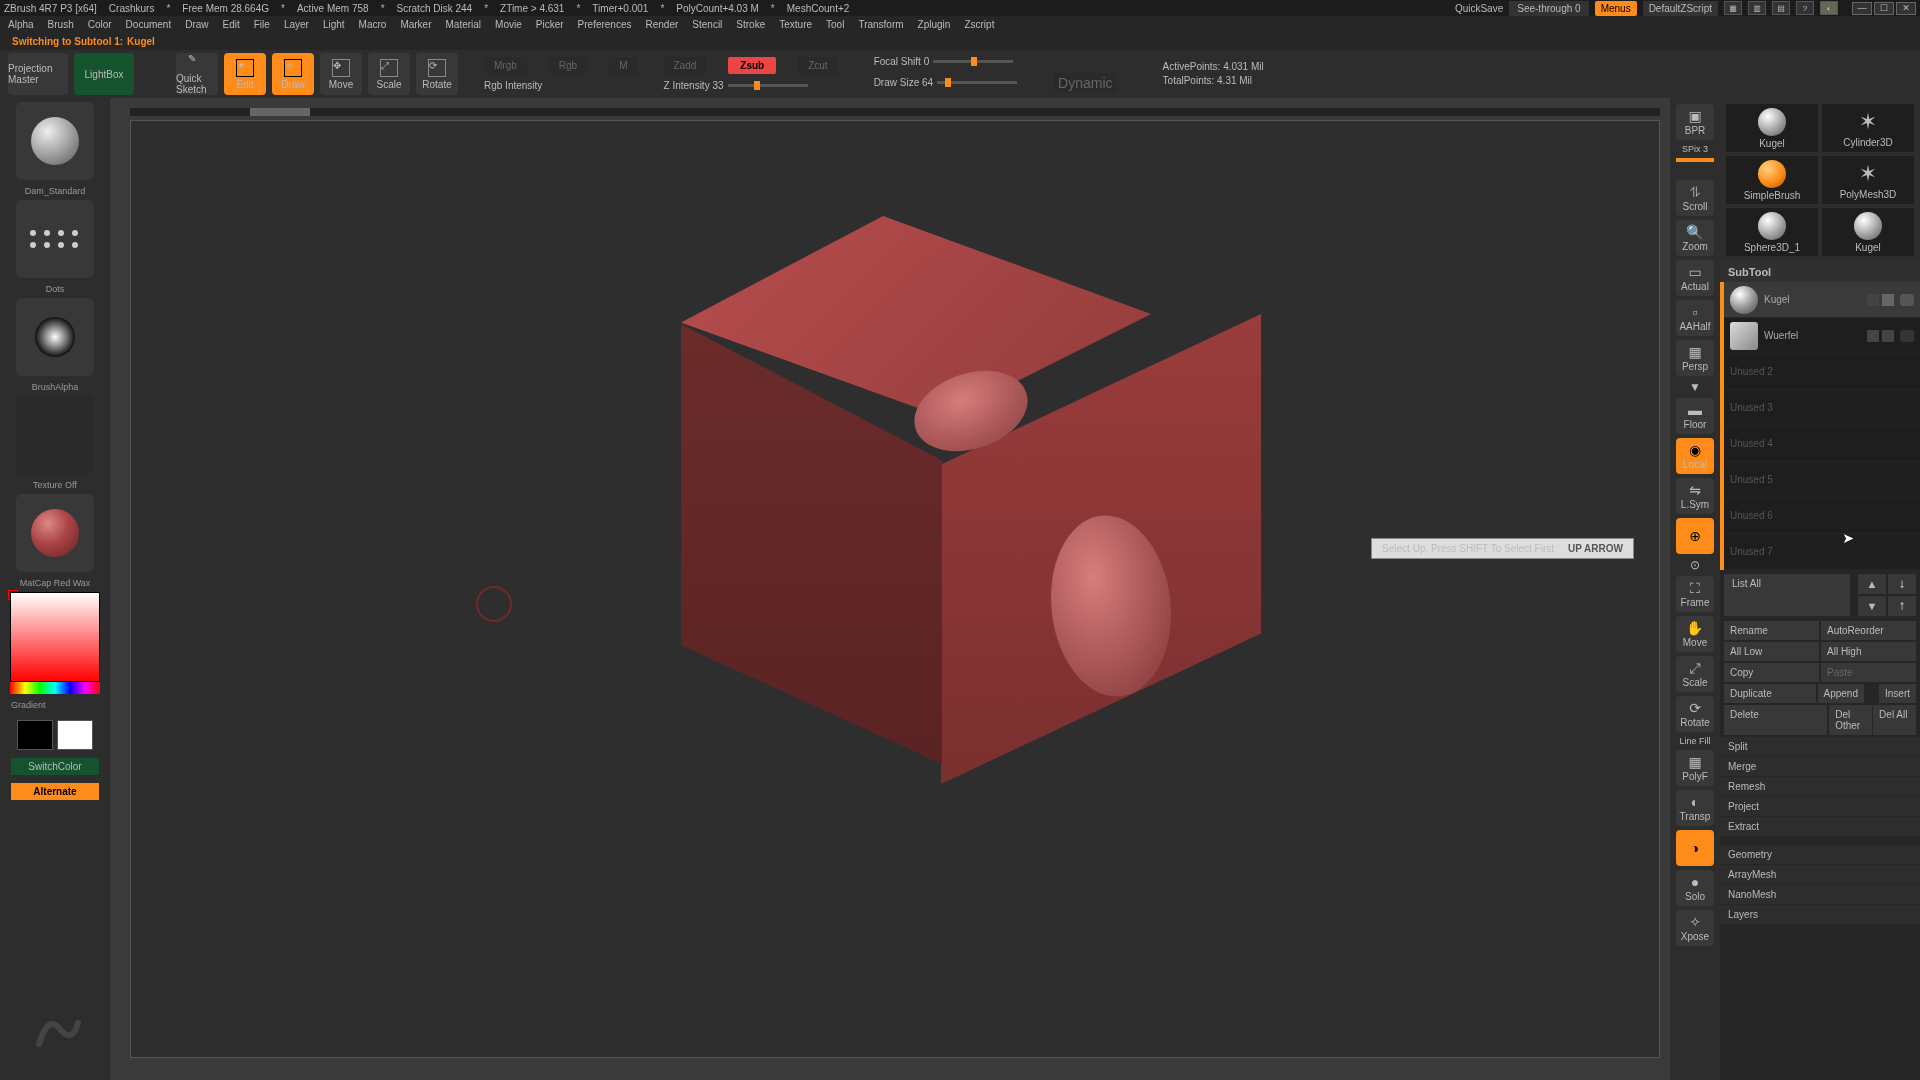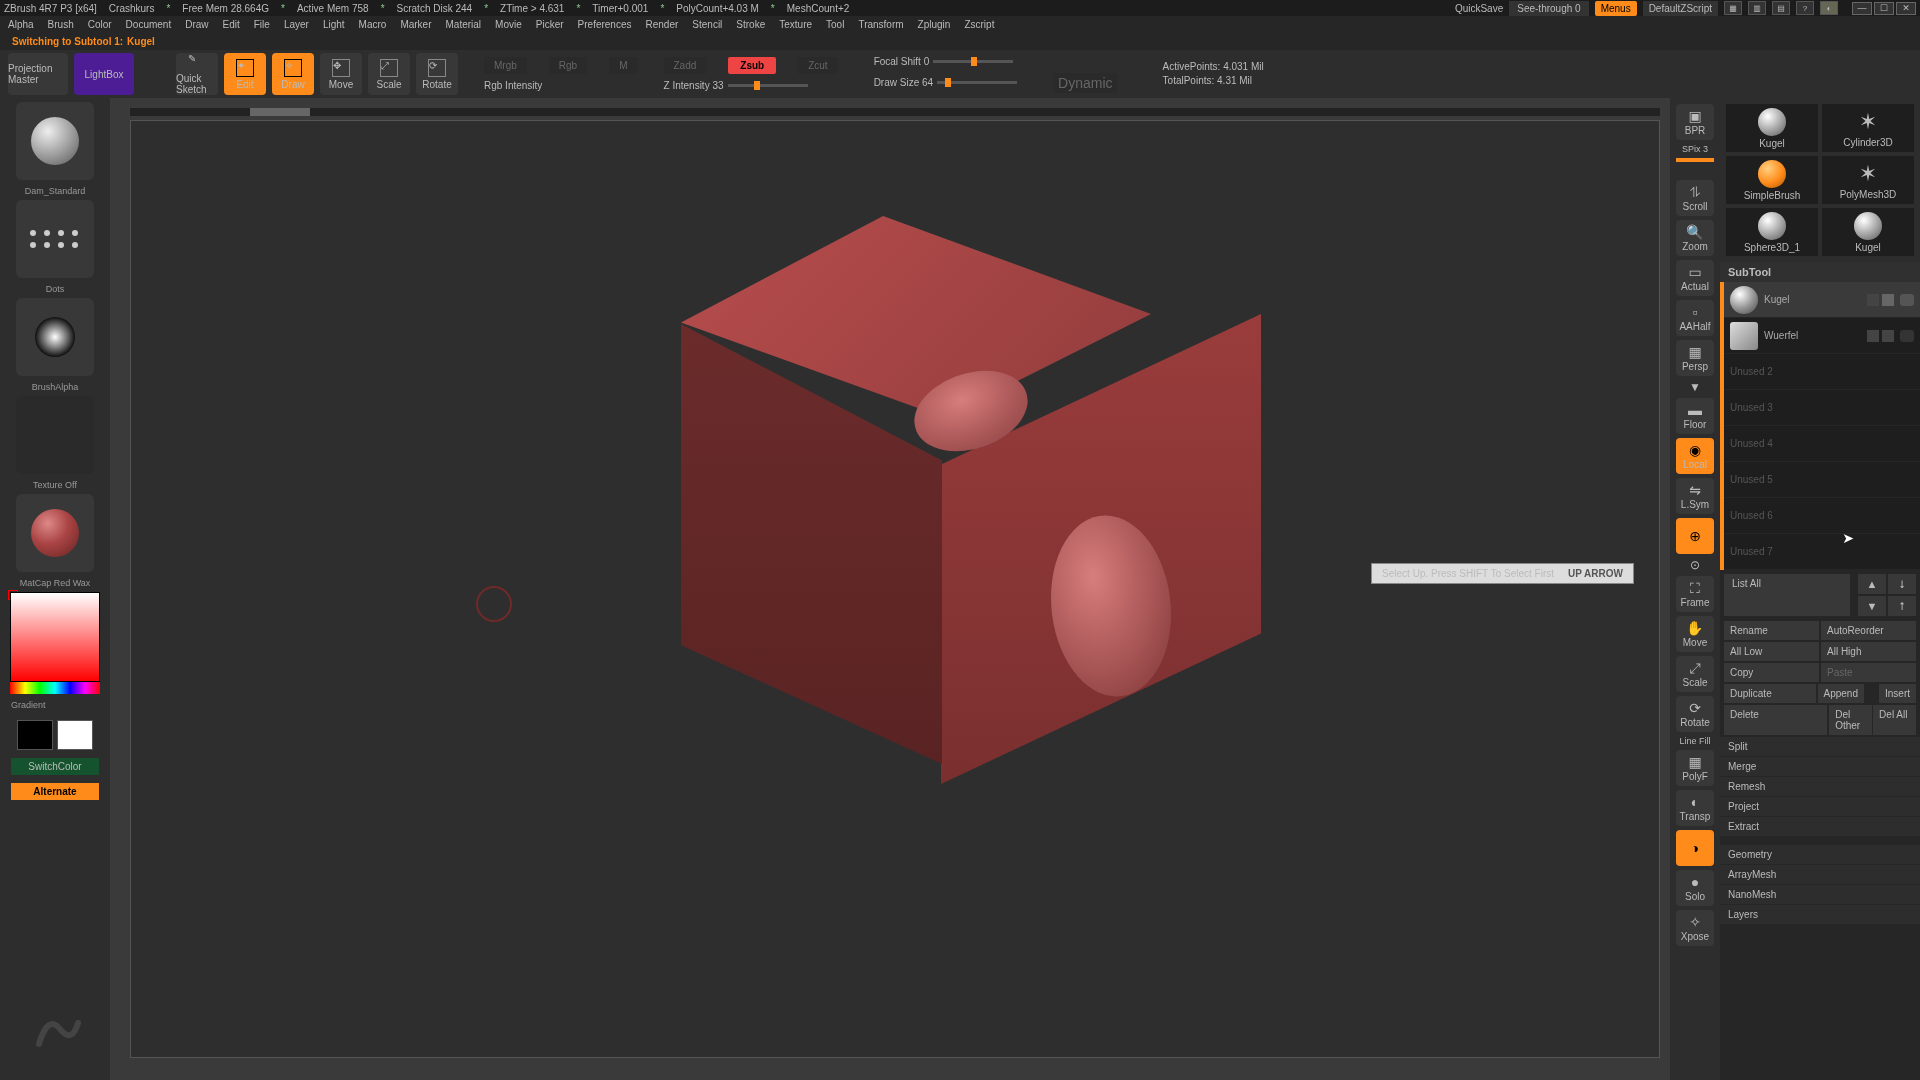--- a/index.html
+++ b/index.html
@@ -180,21 +180,21 @@
 
 <div class="switching">
   <span class="switching-text">Switching to Subtool 1:</span>
   <span class="switching-name">Kugel</span>
 </div>
 
 <div class="toolbar">
   <div class="tool-btn wide">
       <span>Projection Master</span>
     </div>
-  <div class="tool-btn wide" style="background:#4c1d95;">
+  <div class="tool-btn wide" style="background:#14532d;">
       <span>LightBox</span>
     </div>
   <div style="width:30px;"></div>
   <div class="tool-btn">
       <div class="ico" style="border:none;">✎</div>
       <span>Quick Sketch</span>
     </div>
   <div class="tool-btn orange">
       <div class="ico">✦</div>
       <span>Edit</span>
@@ -322,21 +322,21 @@
       <div class="cube">
         <div class="face top-face"></div>
         <div class="face right-face"></div>
         <div class="face left-face"></div>
         <div class="sphere-top"></div>
         <div class="sphere-right"></div>
       </div>
       <div class="brush-ghost"></div>
     </div>
 
-    <div class="tooltip" style="right:36px; top:465px;">
+    <div class="tooltip" style="right:36px; top:440px;">
       <span>Select Up. Press SHIFT To Select First</span>
       <span class="key">UP ARROW</span>
     </div>
   </div>
 
   <div class="right-icons">
     <div class="ricon">
         <span class="glyph">▣</span>
         <span>BPR</span>
       </div>

